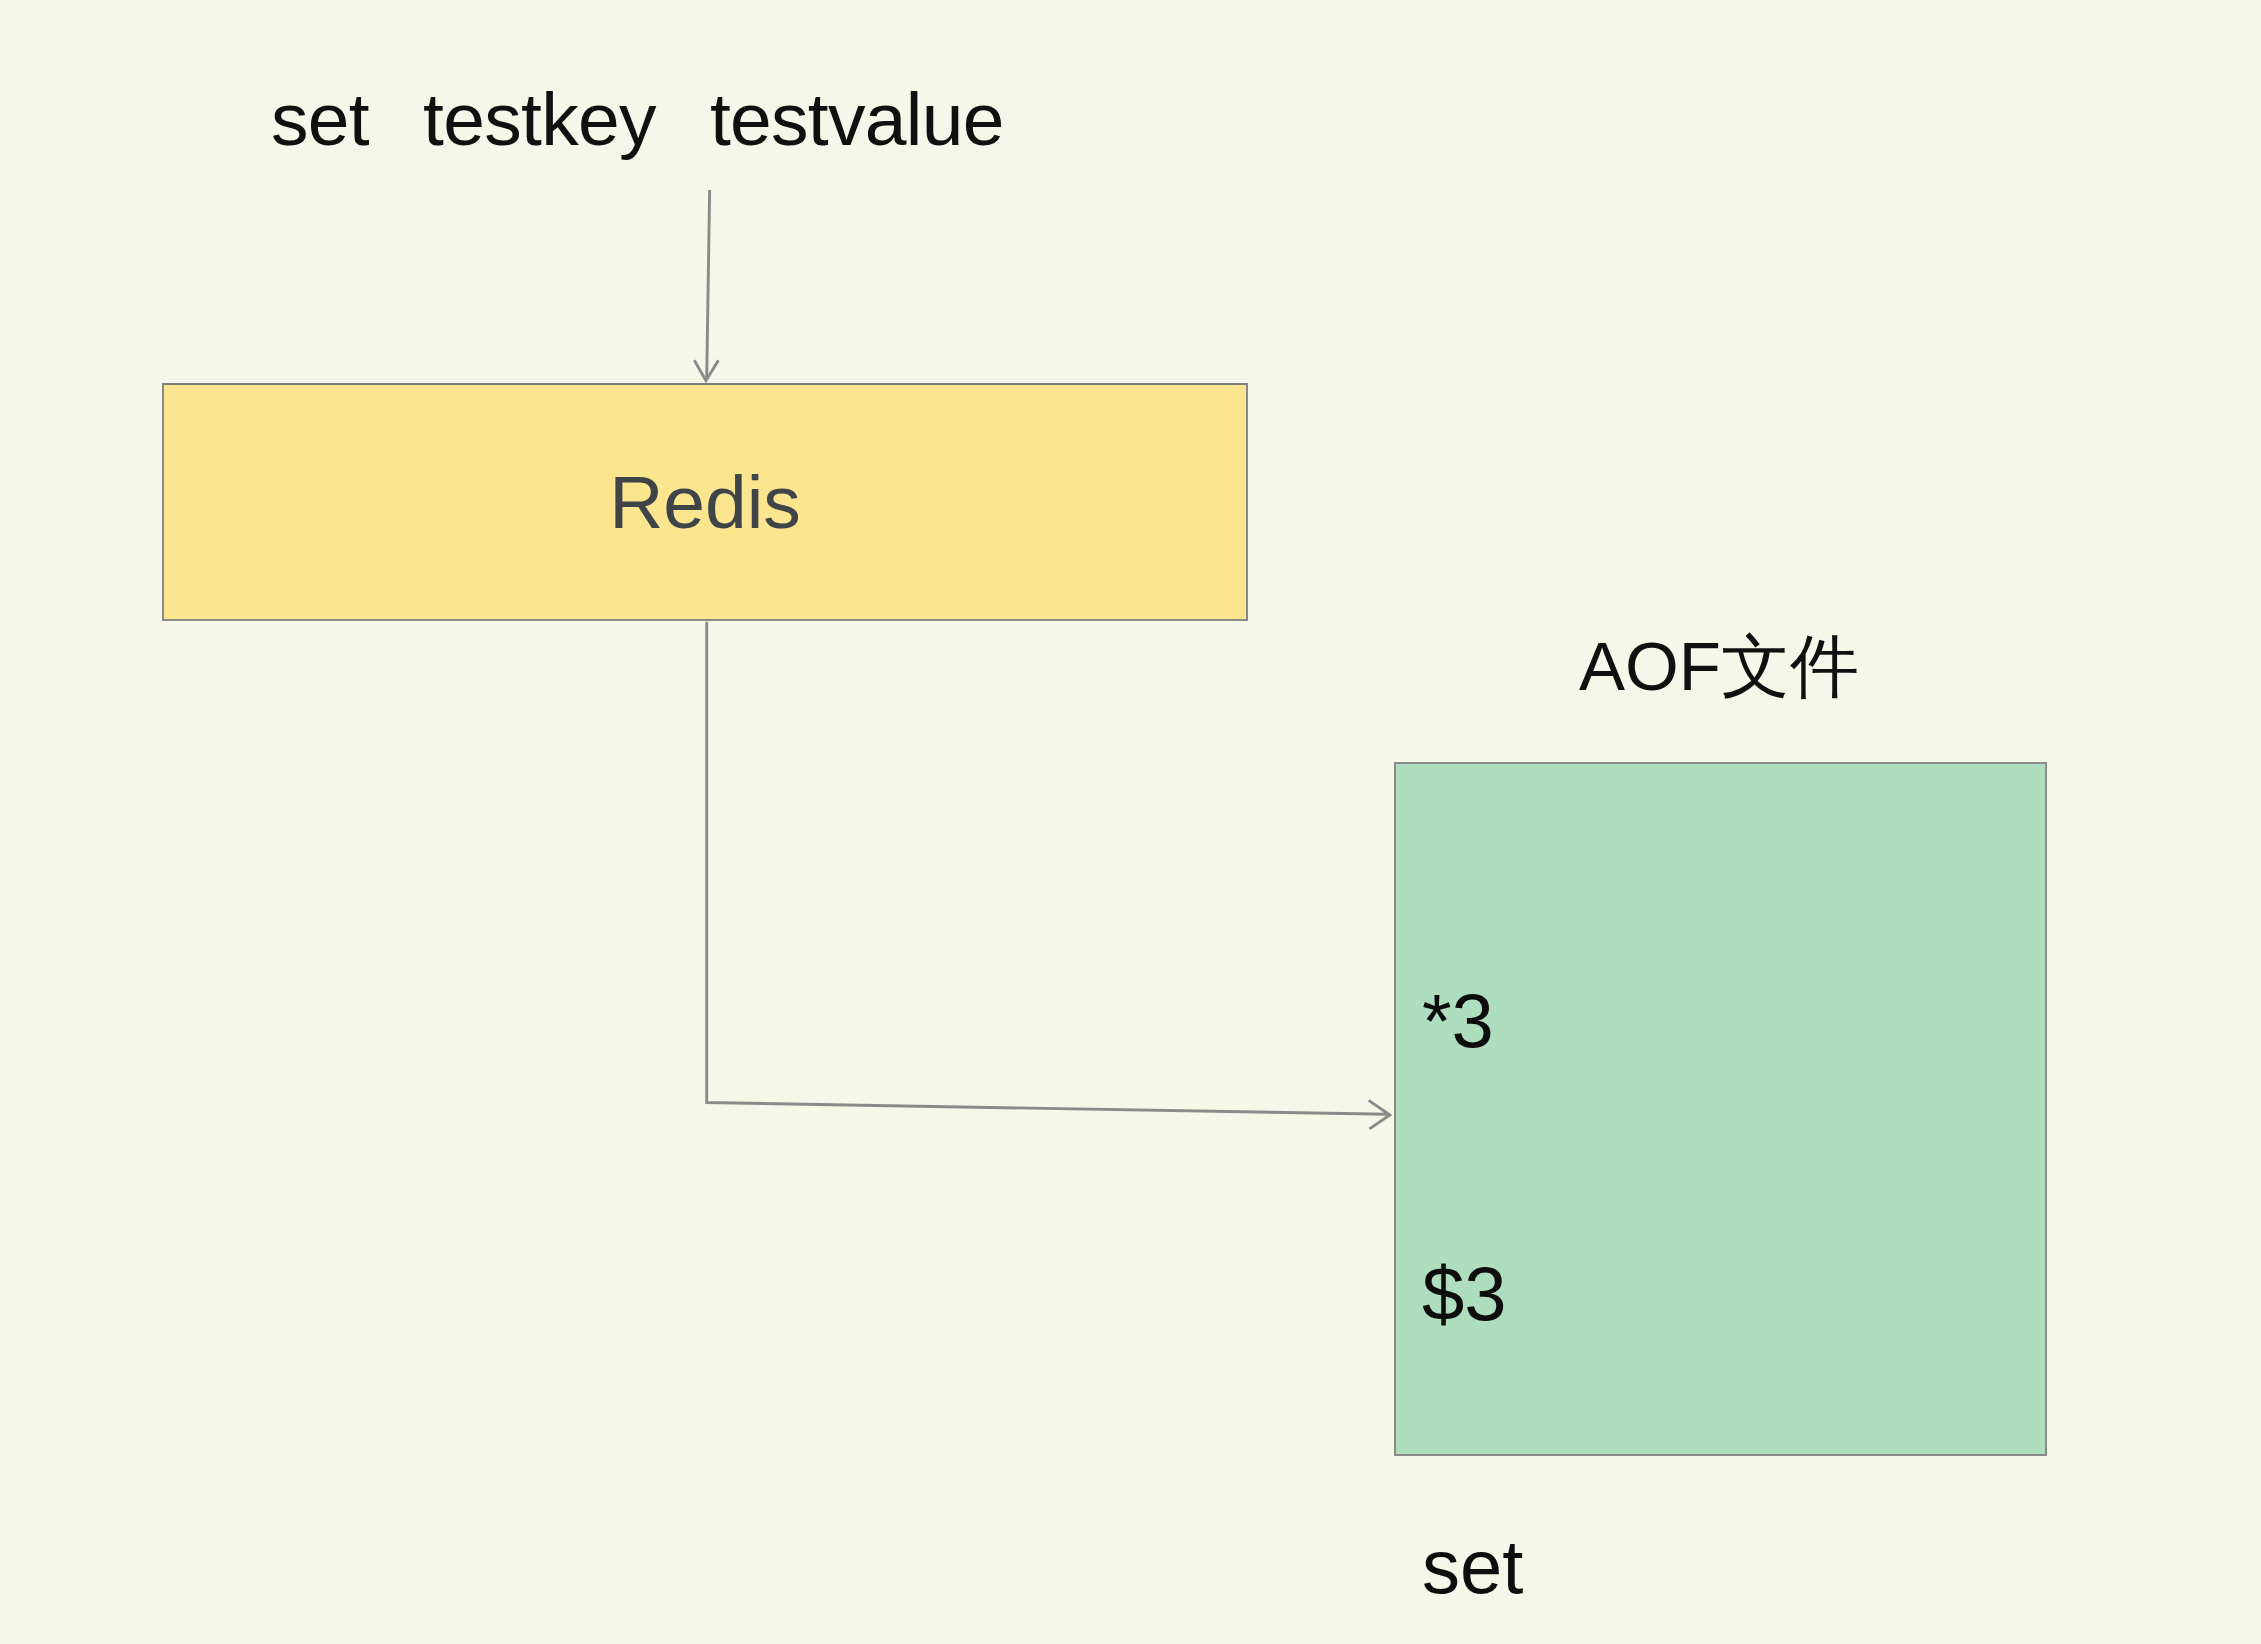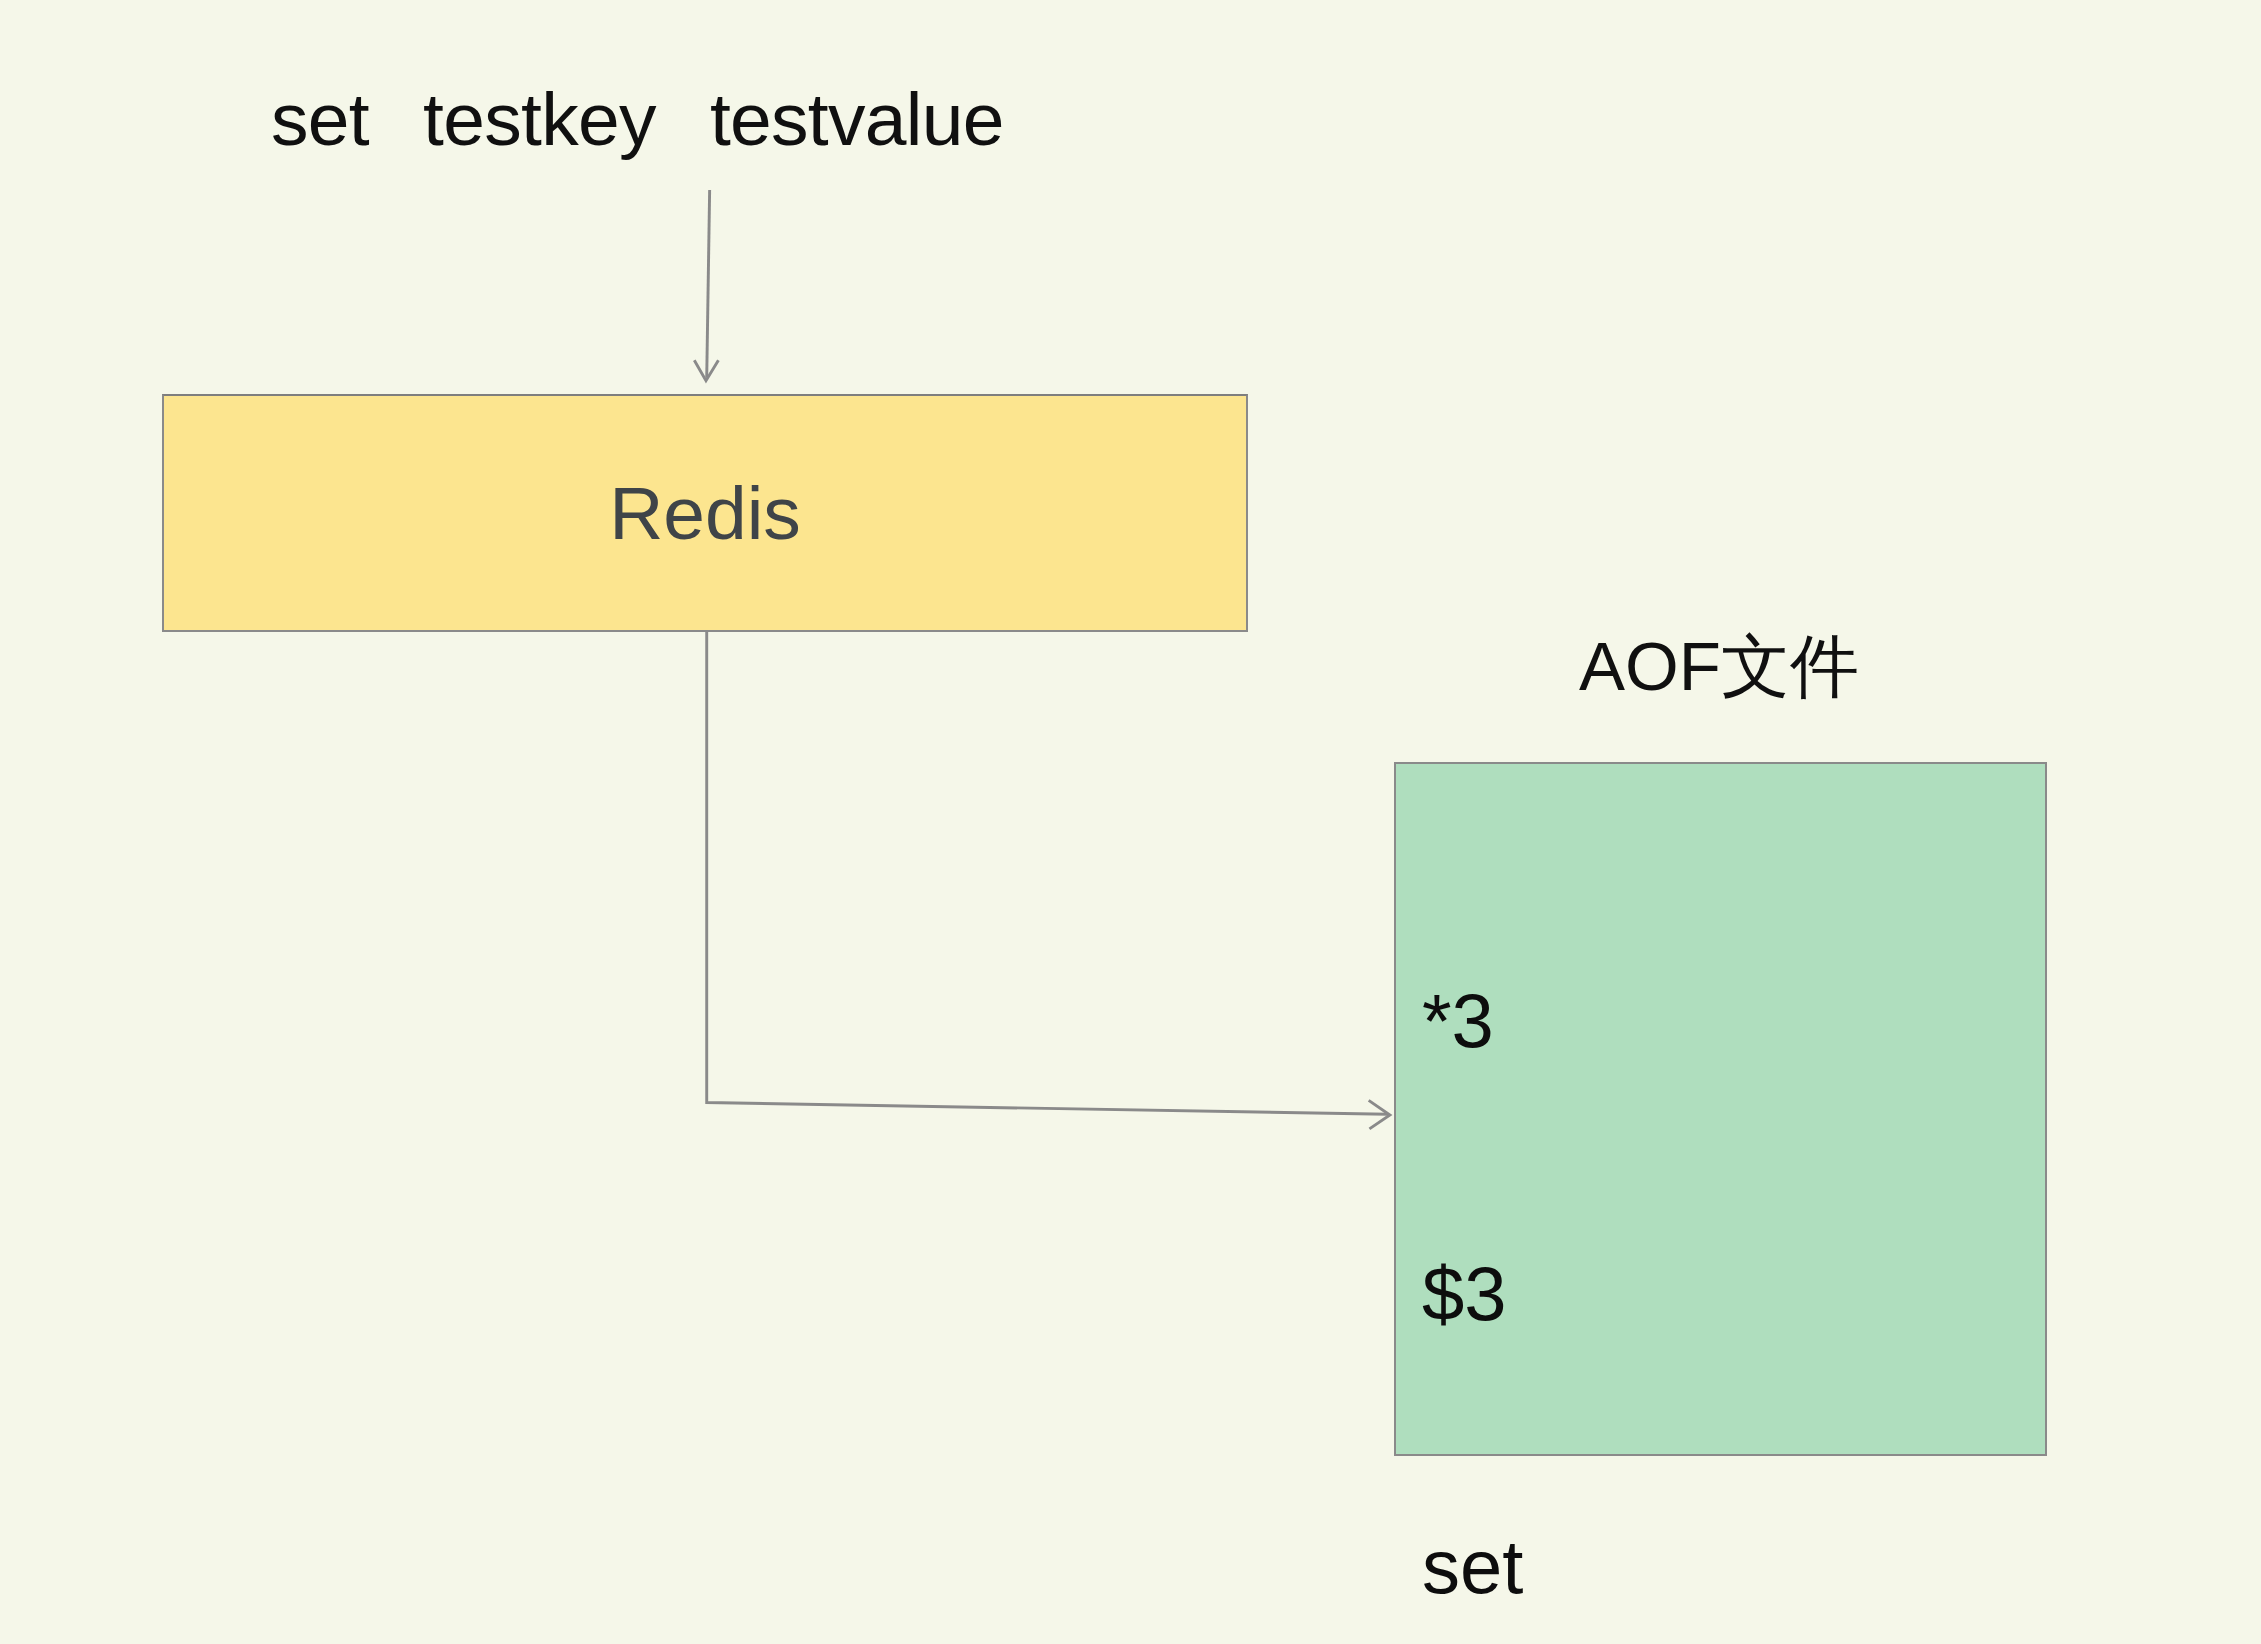--- a/index.html
+++ b/index.html
@@ -28,21 +28,21 @@
     font-size: 75px;
     line-height: 1.15;
     color: #101010;
     letter-spacing: -0.7px;
     word-spacing: 34px;
     white-space: pre;
   }
   .redis-box {
     position: absolute;
     left: 162px;
-    top: 394px;
+    top: 383px;
     width: 1086px;
     height: 238px;
     background: #FCE58F;
     border: 2.2px solid #8A8A8A;
     border-top-color: #7E7E7E;
     box-sizing: border-box;
     display: flex;
     align-items: center;
     justify-content: center;
   }

